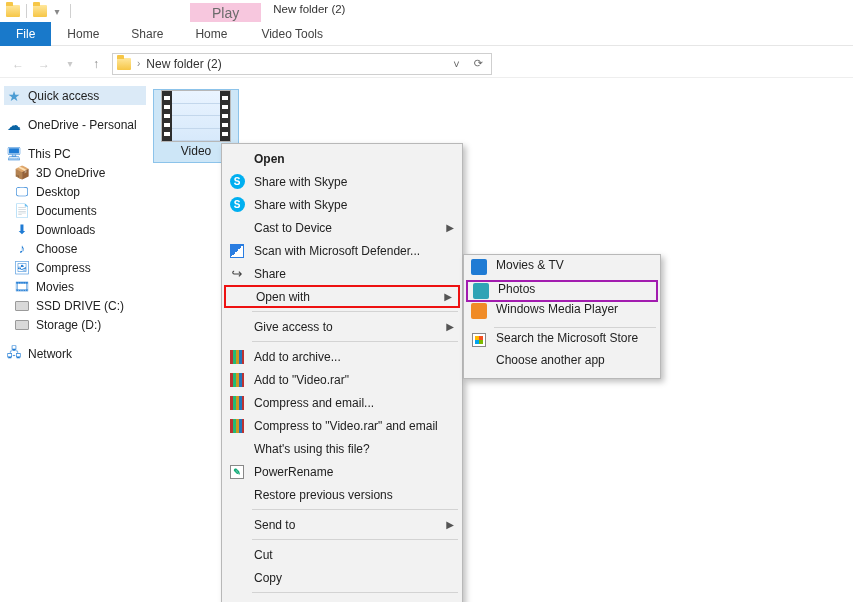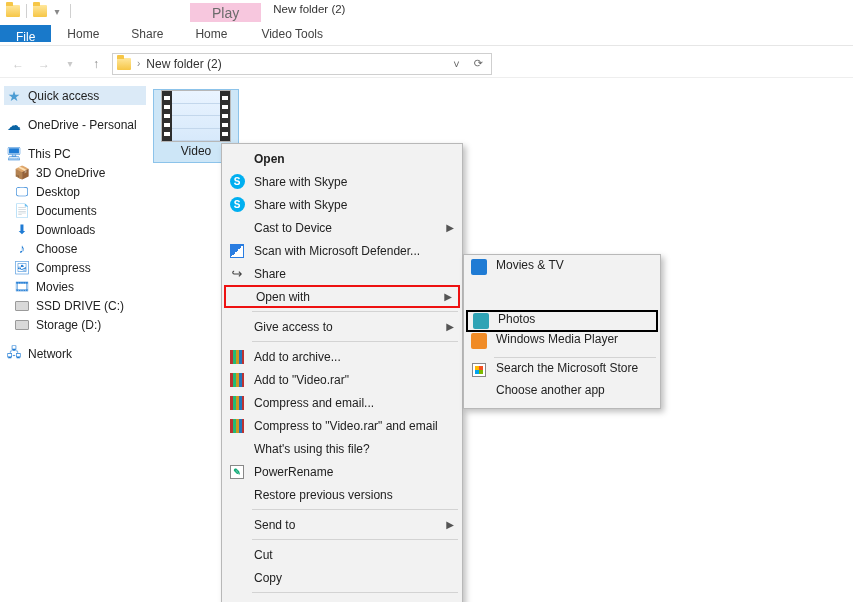--- a/index.html
+++ b/index.html
@@ -11,21 +11,21 @@
 .qat-sep { width:1px; height:14px; background:#d0d0d0; margin:0 3px;}
 
 .top-row { display:flex; height:22px; align-items:stretch; }
 .qat { display:flex; align-items:center; padding-left:6px; gap:3px; width:190px;}
 .contextual { display:flex; align-items:flex-end; }
 .ctx-label { background:#f7c7de; color:#6b6b6b; font-size:14px; padding:2px 22px 1px; }
 .window-title { padding:3px 12px 0; color:#333; font-size:11.5px;}
 
 
 .ribbon { height:24px; display:flex; align-items:center; border-bottom:1px solid #e6e6e6; }
-.ribbon .file { background:#1979ca; color:#fff; padding:0 16px; height:17px; line-height:24px; font-size:12px;}
+.ribbon .file { background:#1979ca; color:#fff; padding:0 16px; height:24px; line-height:24px; font-size:12px;}
 .ribbon .tab { padding:0 16px; height:24px; line-height:24px; color:#444; font-size:12px; cursor:default;}
 .ribbon .tab.tools { padding:0 14px; }
 .ribbon-gap { width:4px;}
 
 
 .navrow { height:28px; display:flex; align-items:center; gap:6px; padding:0 8px; border-bottom:1px solid #eee; margin-top:4px;}
 .navbtn { width:20px; height:20px; border-radius:2px; display:flex; align-items:center; justify-content:center; color:#8a8a8a; }
 .navbtn.disabled { color:#c9c9c9; }
 .addr { flex:0 0 380px; height:22px; border:1px solid #cfcfcf; display:flex; align-items:center; padding:0 4px; gap:6px; background:#fff;}
 .addr .crumb { display:flex; align-items:center; gap:4px; color:#333; }
@@ -63,21 +63,21 @@
 .ctxmenu .arrow { color:#555; font-size:10px;}
 .ctxmenu hr { border:none; border-top:1px solid #d3d3d3; margin:3px 2px 3px 28px;}
 .ctxmenu .row.boxed { border:2px solid #e11; }
 .ctxmenu .bold { font-weight:600;}
 
 
 .submenu { position:absolute; left:463px; top:254px; width:198px; background:#f2f2f2; border:1px solid #b8b8b8; box-shadow:3px 3px 6px rgba(0,0,0,0.25); padding:3px 2px;}
 .submenu .row { display:flex; align-items:flex-start; height:22px; padding:0 6px 0 4px; gap:8px;}
 .submenu .ico { width:18px; height:18px; display:flex; align-items:center; justify-content:center;}
 .submenu .lbl { flex:1; color:#222;}
-.submenu .row.boxed { border:2px solid #000000;margin-top:30px;}
+.submenu .row.boxed { border:2px solid #a21caf;}
 .submenu hr { border:none; border-top:1px solid #d3d3d3; margin:3px 2px 3px 28px;}
 
 
 .app-ico { width:16px; height:16px; border-radius:2px; display:inline-block;}
 .app-blue { background:#1f7bd4;}
 .app-orange { background:#f08b26;}
 .app-teal { background:#2fa3b5;}
 .skype-ico { width:15px;height:15px;border-radius:50%;background:#00aff0;display:flex;align-items:center;justify-content:center;color:#fff;font-size:10px;font-weight:bold;}
 .shield-ico { width:14px;height:14px;background:linear-gradient(135deg,#2a7de1 50%,#fff 50%); border:1px solid #2a7de1; transform:rotate(0deg);}
 .share-ico::before{content:'↪';color:#444;font-size:13px;}

